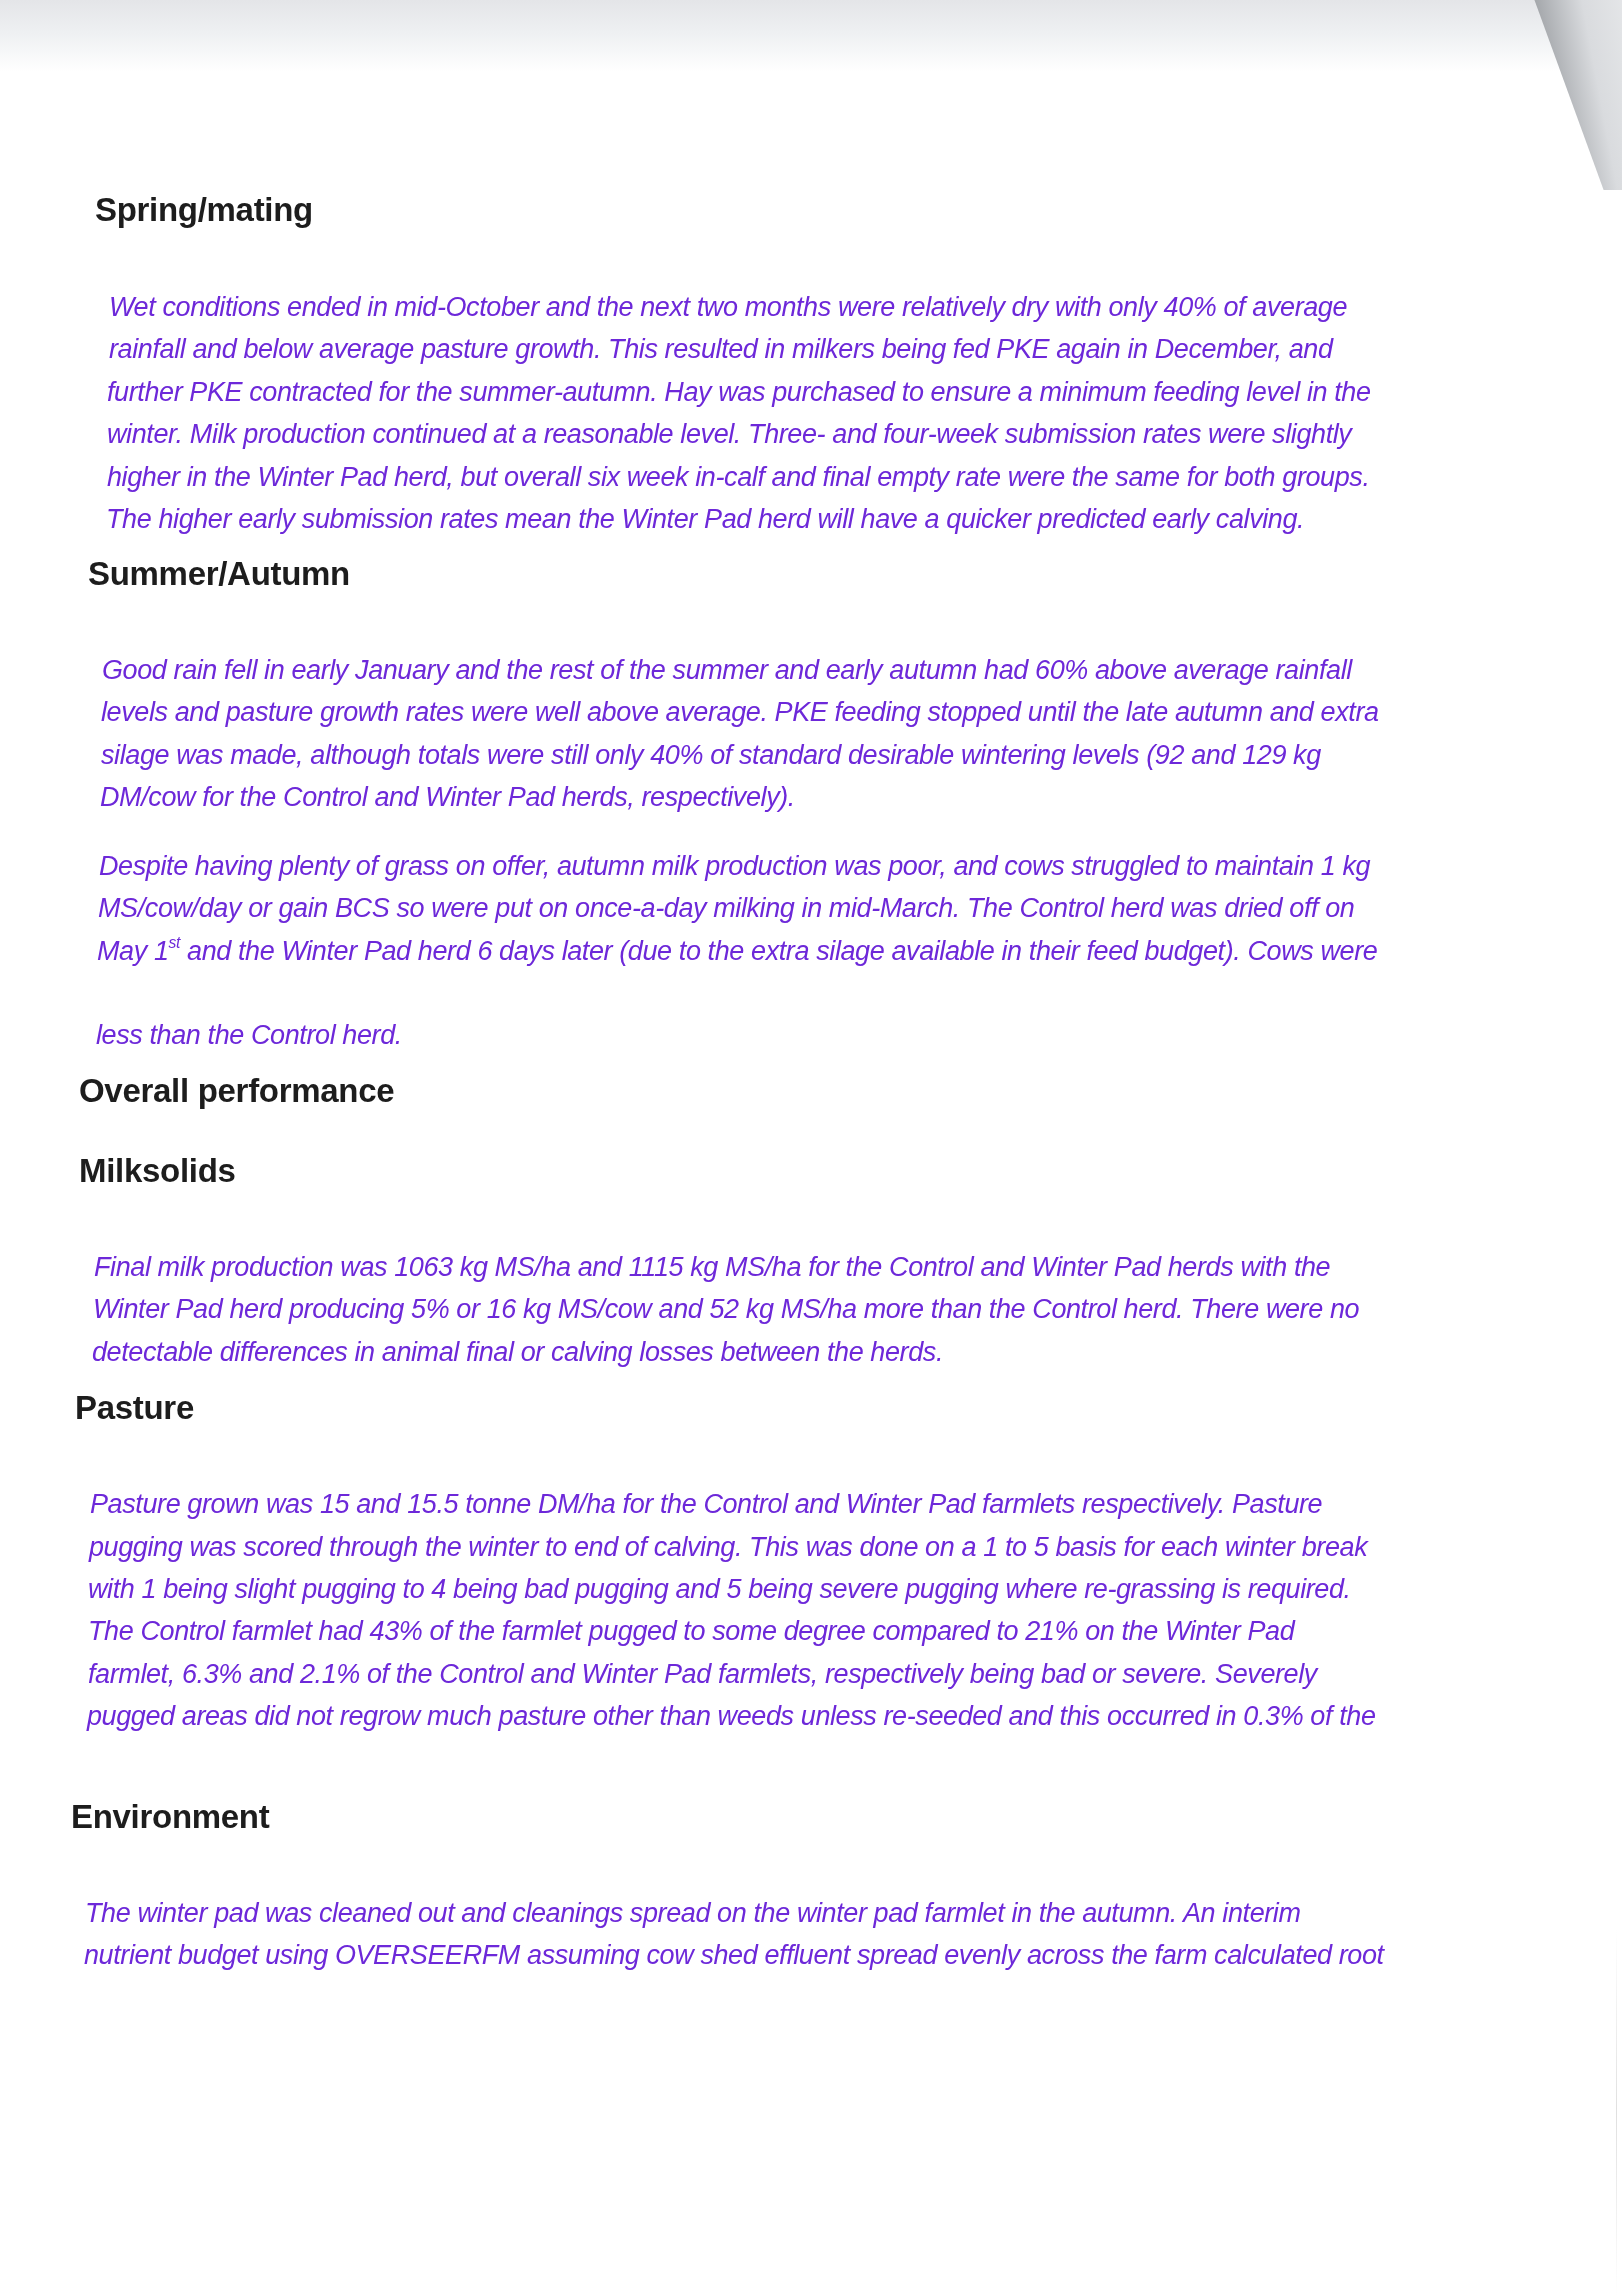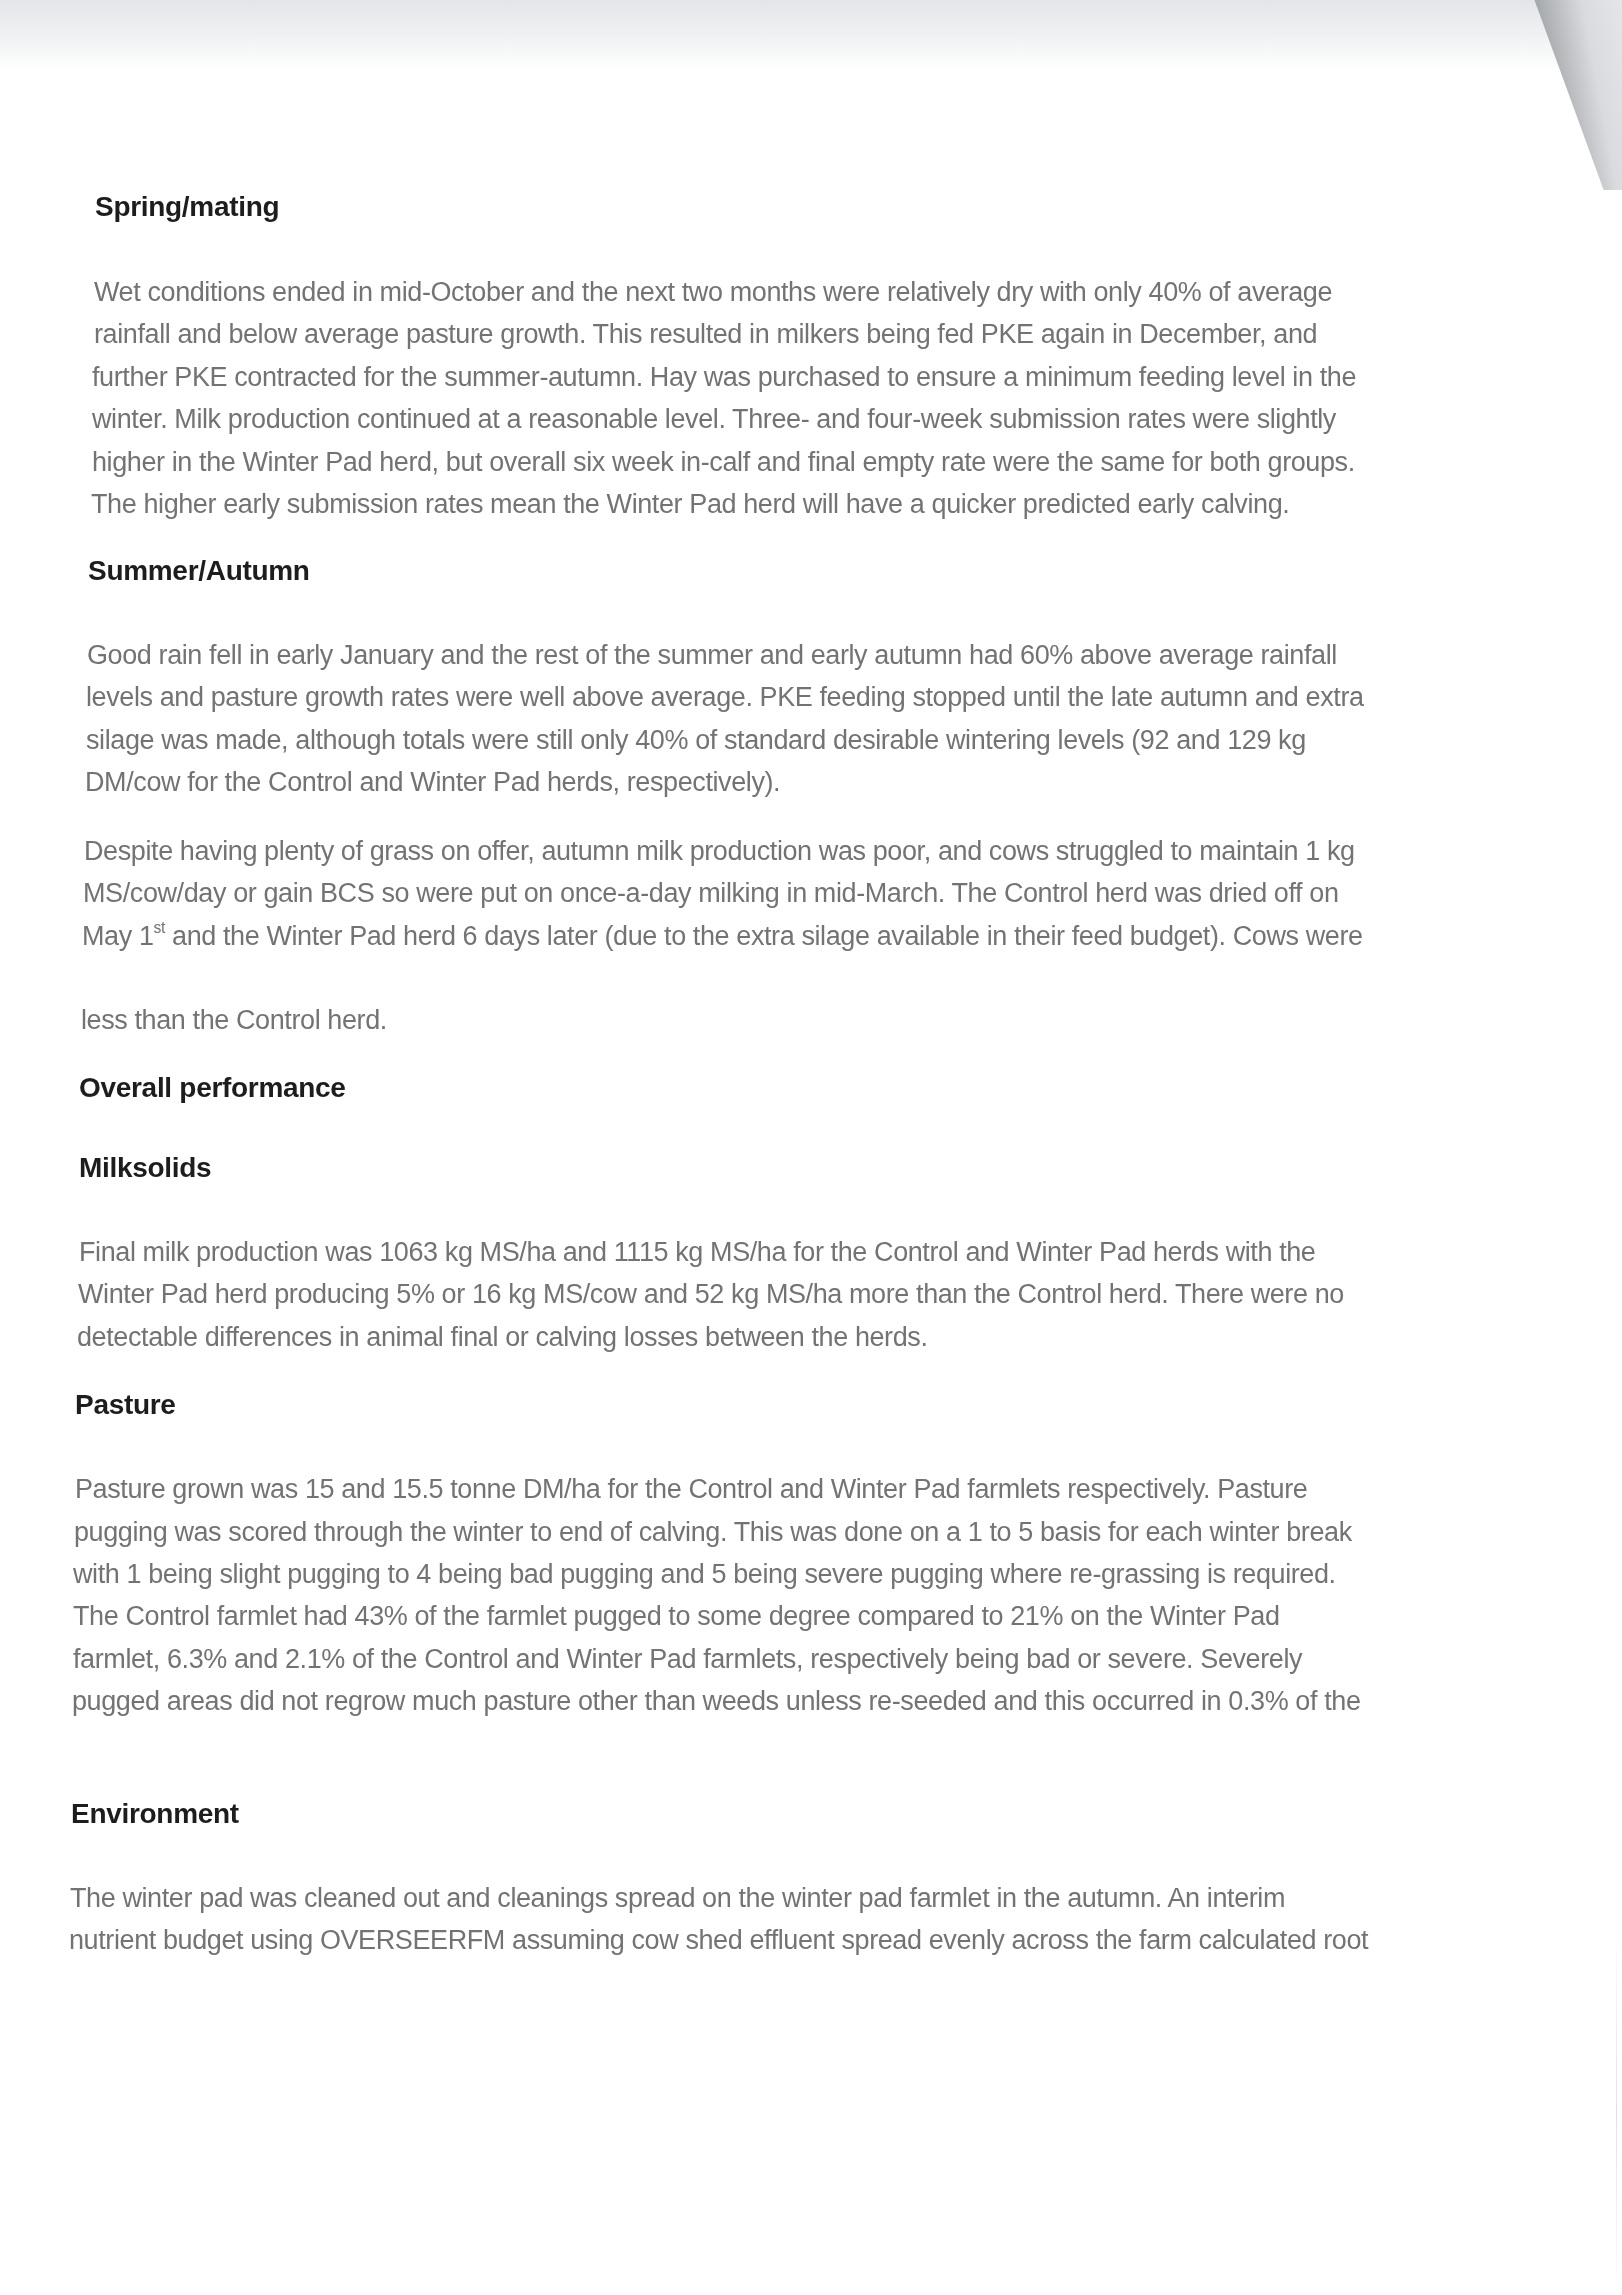--- a/index.html
+++ b/index.html
@@ -22,32 +22,33 @@
       transform: skewX(20deg);
       transform-origin: top left;
     }
     .page {
       position: absolute; left: 0; top: 0; width: 1623px; height: 2295px;
     }
     h2 {
       position: absolute;
       margin: 0;
       font-weight: bold;
-      font-size: 28px;
+      font-size: 33px;
       letter-spacing: -0.3px;
       color: #1d1d1d;
       white-space: nowrap;
     }
     .line {
       position: absolute;
-      margin: 0;
+      margin: 15px;
       font-size: 27px;
       letter-spacing: -0.4px;
-      color: #737373;
+      color: #6d28d9;
       white-space: nowrap;
+      font-style: italic;
     }
     sup { font-size: 15.7px; vertical-align: 11.8px; line-height: 0; }
     .right-edge {
       position: absolute; left: 1616px; top: 1930px; width: 1.3px; height: 365px;
       background: linear-gradient(to bottom, #ffffff, #e0e0e0, #ffffff);
     }
   </style>
 </head>
 <body>
 

